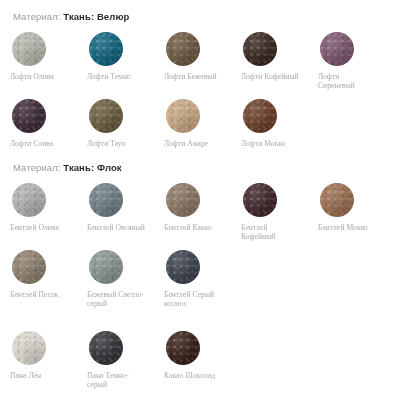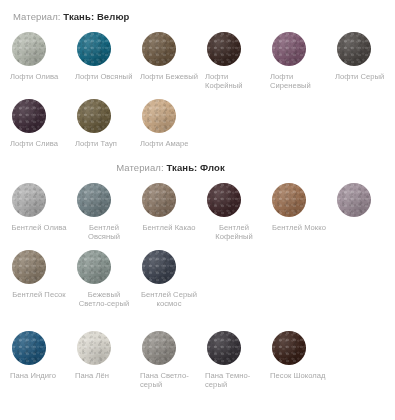--- a/index.html
+++ b/index.html
@@ -27,21 +27,22 @@
     white-space: nowrap;
   }
   .section-header .strong {
     color: #2d2d2d;
     font-weight: bold;
   }
   .swatch-grid {
     display: grid;
     grid-template-columns: repeat(6, 65px);
     padding-left: 10px;
-    column-gap: 0px;
+    column-gap: 12px;
+    font-family: Liberation Serif, serif;
   }
   .swatch-cell {
     width: 65px;
     padding-top: 9px;
   }
   .swatch-dot {
     width: 34px;
     height: 34px;
     border-radius: 50%;
     margin-left: 2px;
@@ -92,21 +93,21 @@
               <div class="tex"></div>
               <div class="shade"></div>
             </div>
             <div class="swatch-label">Лофти Олива</div>
           </div>
           <div class="swatch-cell">
             <div class="swatch-dot" style="background: rgb(18, 101, 127);">
               <div class="tex"></div>
               <div class="shade"></div>
             </div>
-            <div class="swatch-label">Лофти Овсяный</div>
+            <div class="swatch-label">Лофти Темно</div>
           </div>
           <div class="swatch-cell">
             <div class="swatch-dot" style="background: rgb(109, 89, 66);">
               <div class="tex"></div>
               <div class="shade"></div>
             </div>
             <div class="swatch-label">Лофти Бежевый</div>
           </div>
           <div class="swatch-cell">
             <div class="swatch-dot" style="background: rgb(59, 40, 35);">
@@ -142,24 +143,31 @@
               <div class="shade"></div>
             </div>
             <div class="swatch-label">Лофти Тауп</div>
           </div>
           <div class="swatch-cell">
             <div class="swatch-dot" style="background: rgb(200, 167, 131);">
               <div class="tex"></div>
               <div class="shade"></div>
             </div>
             <div class="swatch-label">Лофти Амаре</div>
+          </div>
+          <div class="swatch-cell">
+            <div class="swatch-dot" style="background: rgb(108, 64, 40);">
+              <div class="tex"></div>
+              <div class="shade"></div>
+            </div>
+            <div class="swatch-label">Лофти Мокко</div>
           </div>
         </div>
       </div>
-      <div class="section" style="padding-top: 14px; text-align: center;">
+      <div class="section" style="padding-top: 14px;">
         <div class="section-header"><span>Материал:</span> <span class="strong">Ткань: Флок</span></div>
         <div class="swatch-grid">
           <div class="swatch-cell">
             <div class="swatch-dot" style="background: rgb(176, 176, 176);">
               <div class="tex"></div>
               <div class="shade"></div>
             </div>
             <div class="swatch-label">Бентлей Олива</div>
           </div>
           <div class="swatch-cell">
@@ -215,50 +223,36 @@
               <div class="tex"></div>
               <div class="shade"></div>
             </div>
             <div class="swatch-label">Бентлей Серый космос</div>
           </div>
         </div>
       </div>
       <div class="section" style="padding-top: 14px;">
         <div class="swatch-grid">
           <div class="swatch-cell">
-            <div class="swatch-dot" style="background: rgb(31, 87, 124);">
-              <div class="tex"></div>
-              <div class="shade"></div>
-            </div>
-            <div class="swatch-label">Пана Индиго</div>
-          </div>
-          <div class="swatch-cell">
             <div class="swatch-dot" style="background: rgb(217, 214, 205);">
               <div class="tex"></div>
               <div class="shade"></div>
             </div>
             <div class="swatch-label">Пана Лён</div>
           </div>
           <div class="swatch-cell">
-            <div class="swatch-dot" style="background: rgb(145, 141, 135);">
-              <div class="tex"></div>
-              <div class="shade"></div>
-            </div>
-            <div class="swatch-label">Пана Светло-серый</div>
-          </div>
-          <div class="swatch-cell">
             <div class="swatch-dot" style="background: rgb(56, 52, 58);">
               <div class="tex"></div>
               <div class="shade"></div>
             </div>
             <div class="swatch-label">Пана Темно-серый</div>
           </div>
           <div class="swatch-cell">
             <div class="swatch-dot" style="background: rgb(58, 33, 25);">
               <div class="tex"></div>
               <div class="shade"></div>
             </div>
-            <div class="swatch-label">Песок Шоколад</div>
+            <div class="swatch-label">Какао Шоколад</div>
           </div>
         </div>
       </div>
     </div>
 </div>
 
 </body></html>

